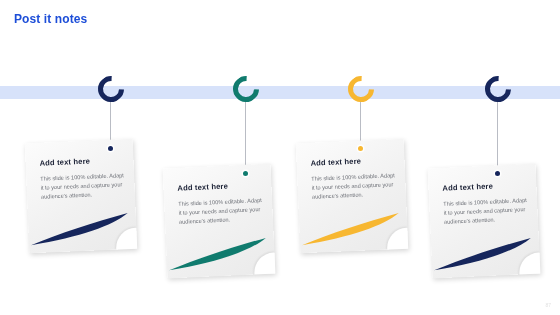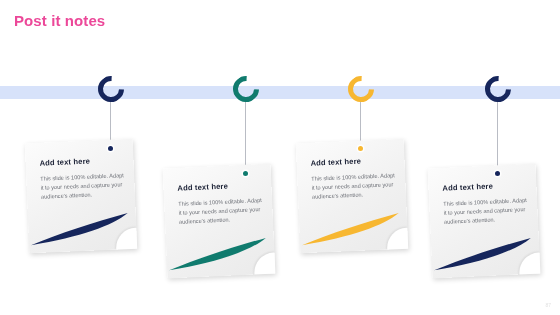--- a/index.html
+++ b/index.html
@@ -14,23 +14,23 @@
     position:absolute;inset:0;
     width:560px;height:315px;
     background:#ffffff;
     overflow:hidden;
   }
 
   
   #page-title{
     position:absolute;
     left:14px;top:12px;
-    font-size:15px;
+    font-size:12px;
     font-weight:bold;
-    color:#ec4899;
+    color:#1d4ed8;
     letter-spacing:.1px;
     white-space:nowrap;
   }
 
   
   #rail{
     position:absolute;
     left:0;top:86px;
     width:560px;height:13px;
     background:#d7e2fa;

